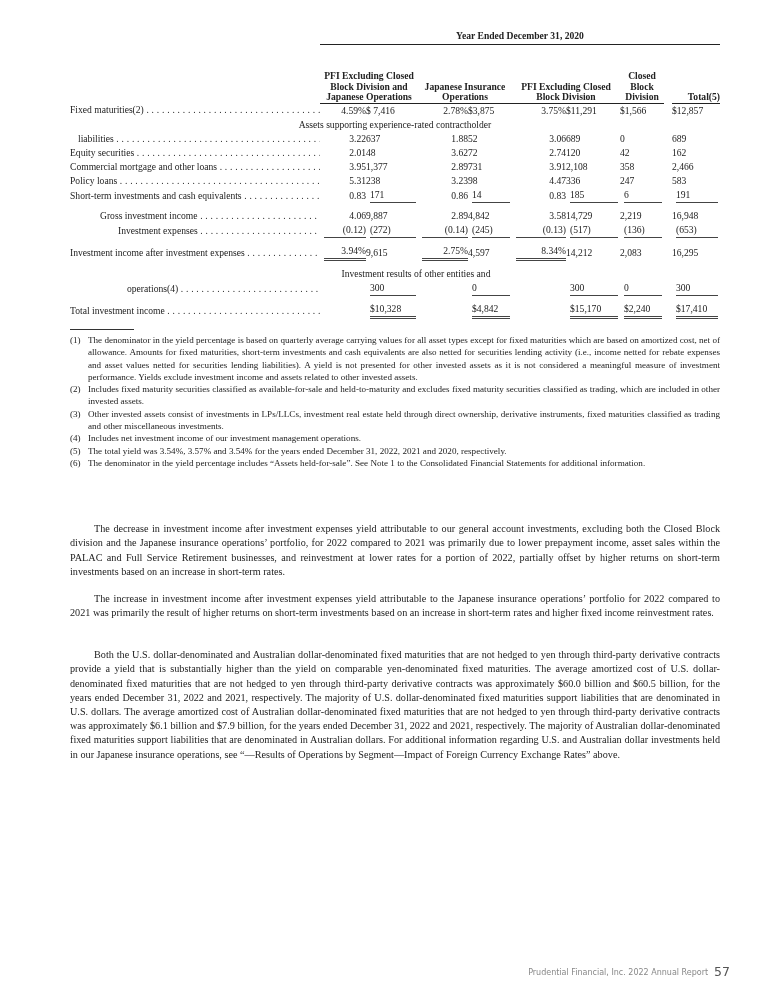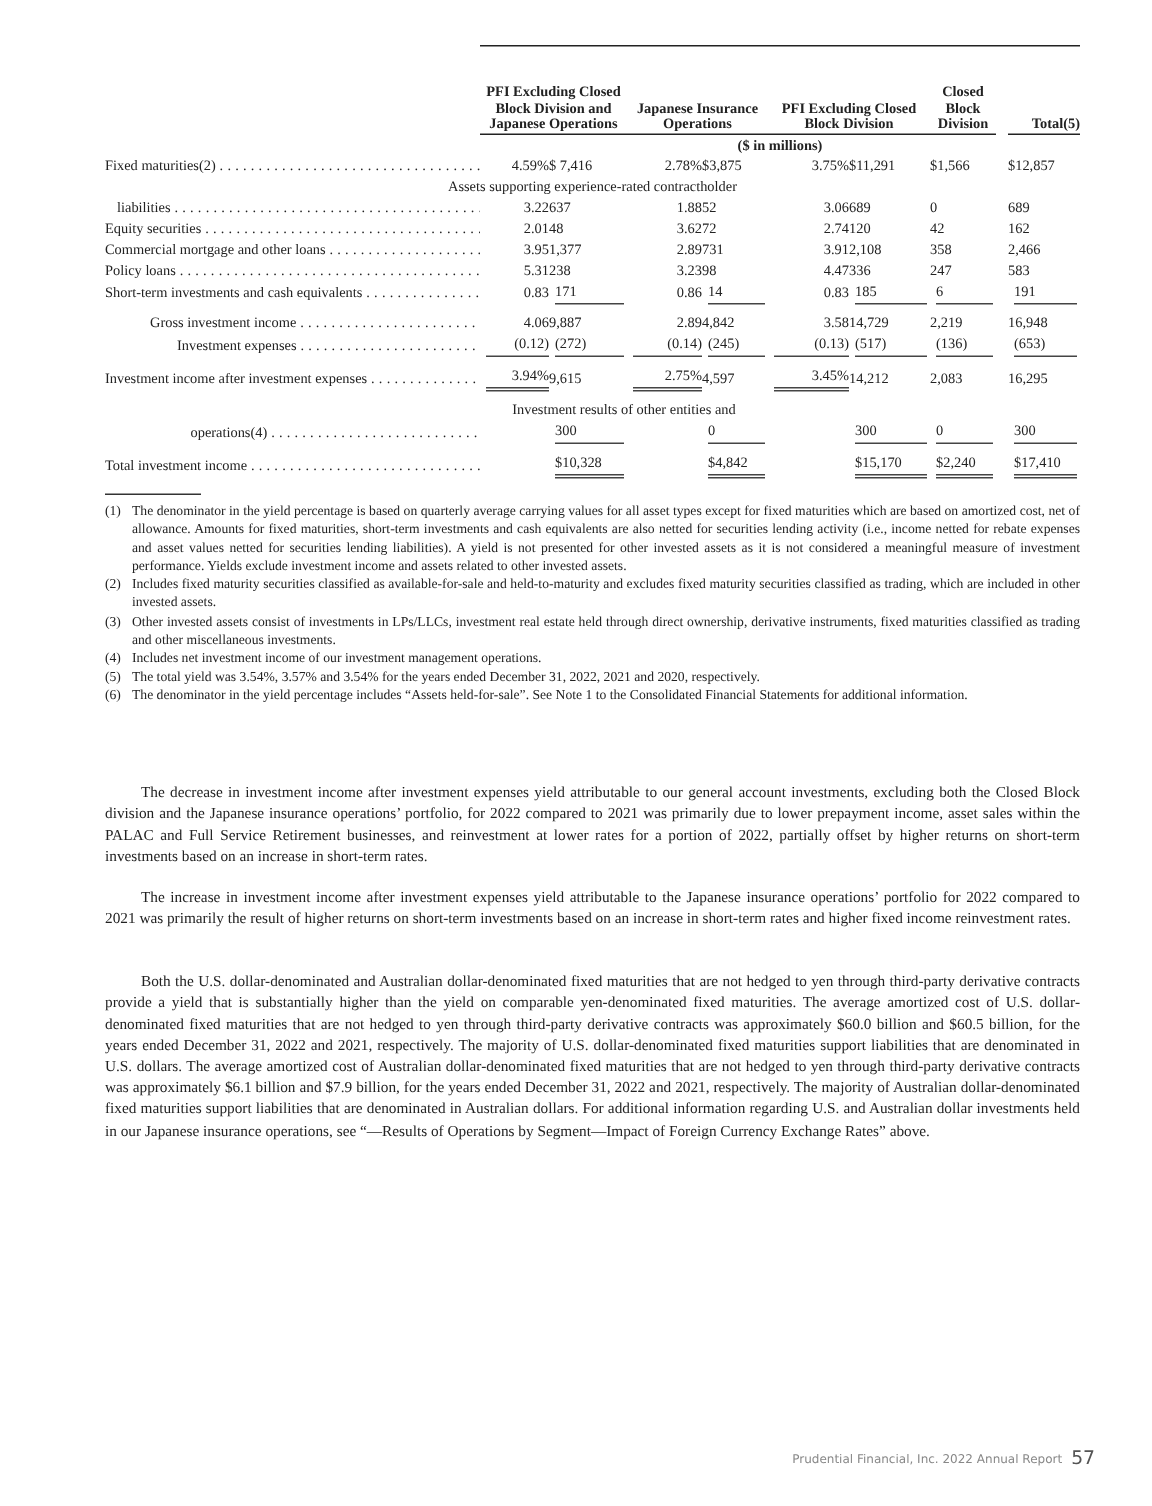--- a/index.html
+++ b/index.html
@@ -72,40 +72,40 @@
         <col class="c-y2">
         <col class="c-a2">
         <col class="c-y3">
         <col class="c-a3">
         <col class="c-a4">
         <col class="c-gap">
         <col class="c-a5">
     </colgroup>
 
     <tbody>
+        <tr>
+      <td></td>
+      <td colspan="9" class="yr-head">Year Ended December 31, 2020</td>
+    </tr>
     <tr class="yr-rule">
           <td></td>
           <td colspan="9" class="rule"></td>
         </tr>
 
     <tr class="grp-head">
       <th></th>
       <th colspan="2" class="u"><span style="white-space:normal;width:96px;margin-top:24px;">PFI Excluding Closed Block Division and Japanese Operations</span></th>
       <th colspan="2" class="u"><span style="white-space:normal;width:94px;">Japanese Insurance Operations</span></th>
       <th colspan="2" class="u"><span style="white-space:normal;width:104px;">PFI Excluding Closed Block Division</span></th>
       <th class="u"><span style="white-space:normal;width:40px;">Closed Block Division</span></th>
       <th></th>
       <th class="u" style="text-align:right;">Total(5)</th>
     </tr>
 
 
-    <tr class="unit">
-      <td></td>
-          <td colspan="9">($ in millions)</td>
-    </tr>
 
     <tr class="data">
       <td class="lbl"><span>Fixed maturities(2)</span><span class="dots"></span></td>
       <td class="ycell">4.59%</td>
       <td class="num">$ 7,416</td>
       <td class="ycell">2.78%</td>
       <td class="num">$3,875</td>
       <td class="ycell">3.75%</td>
       <td class="num">$11,291</td>
       <td class="num">$1,566</td>
@@ -243,21 +243,21 @@
       <td class="lbl"><span>Investment income after investment expenses</span><span class="dots"></span></td>
       <td class="ycell dul">
             <span>3.94%</span>
           </td>
       <td class="num">9,615</td>
       <td class="ycell dul">
             <span>2.75%</span>
           </td>
       <td class="num">4,597</td>
       <td class="ycell dul">
-            <span>3.45%</span>
+            <span>8.34%</span>
           </td>
       <td class="num">14,212</td>
       <td class="num">2,083</td>
       <td></td>
       <td class="num">16,295</td>
     </tr>
     <tr class="gap">
           <td colspan="10"></td>
         </tr>
 

